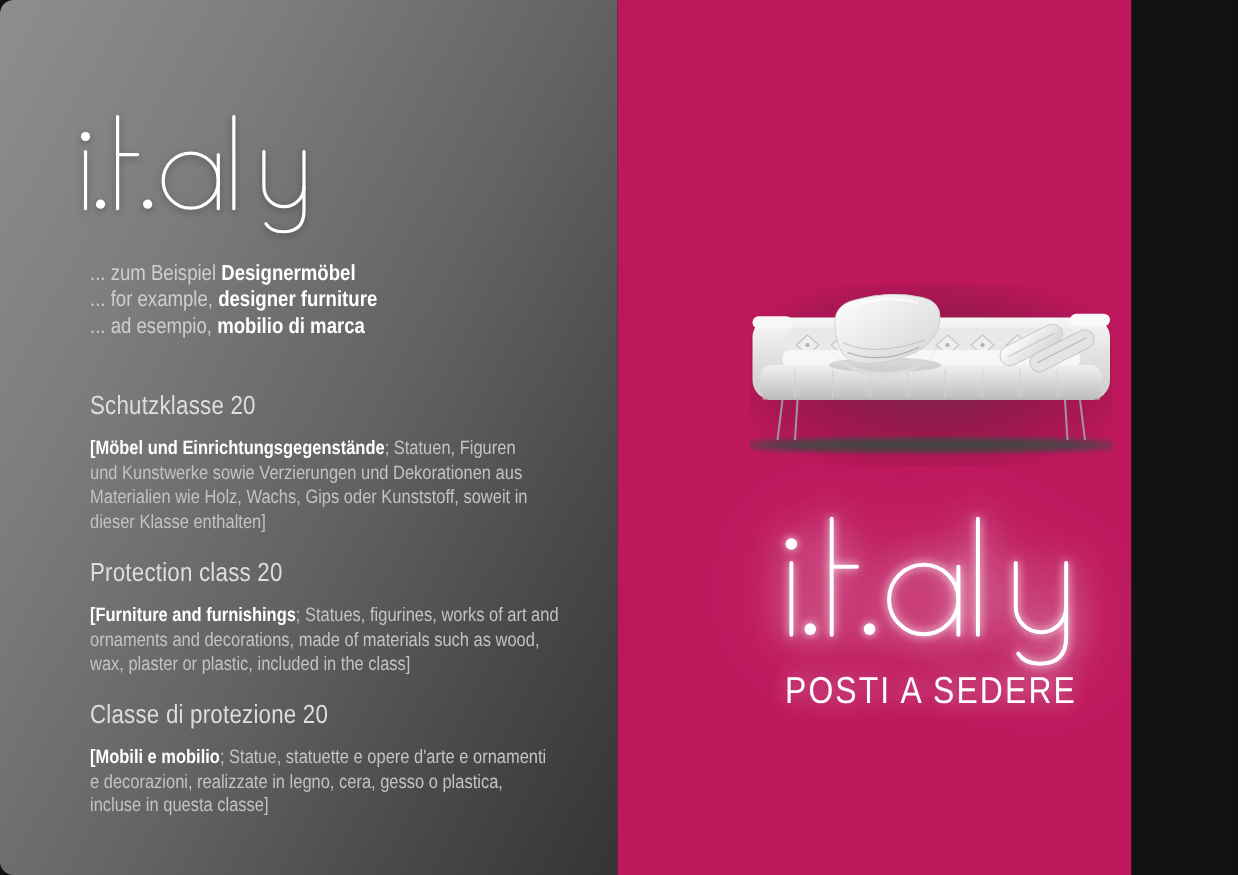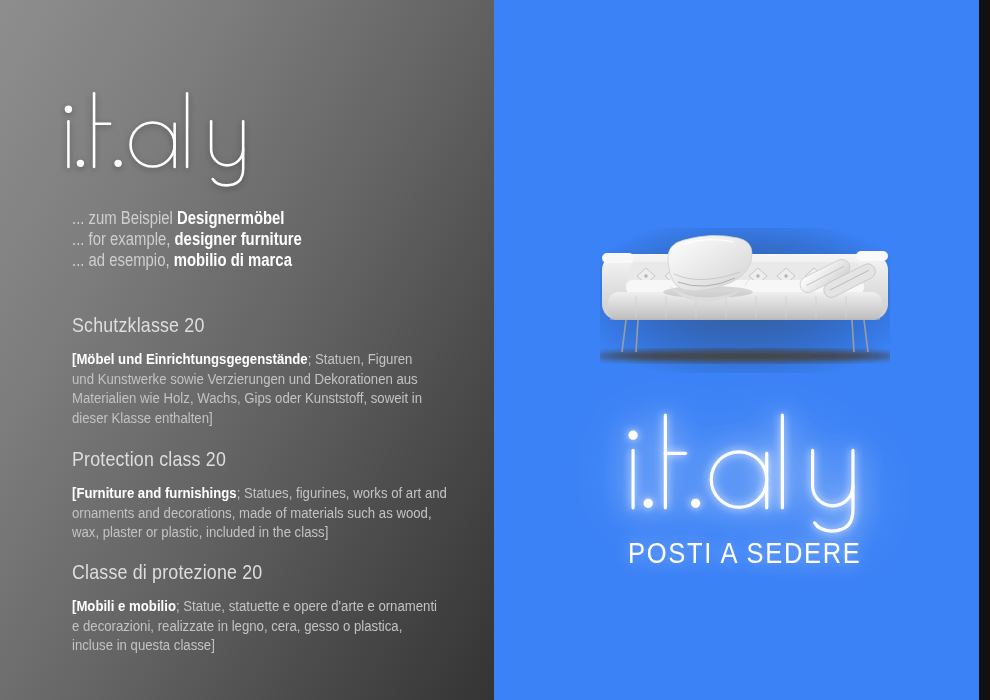--- a/index.html
+++ b/index.html
@@ -1,38 +1,38 @@
 <!DOCTYPE html>
 <html><head>
 <meta charset="utf-8">
 <style>
   html,body{margin:0;padding:0;background:#111;}
   .stage{position:relative;width:990px;height:700px;overflow:hidden;
-         font-family:"Liberation Sans",sans-serif;}
+         font-family:"Liberation Sans",sans-serif;border-radius:11px;}
   .sr-only{position:absolute;width:1px;height:1px;overflow:hidden;clip:rect(0 0 0 0);white-space:nowrap;}
 
   
   .left-panel{position:absolute;left:0;top:0;width:494px;height:700px;
     background:linear-gradient(118deg,#8e8e8e 0%,#7d7d7d 26%,#636363 55%,#4a4a4a 78%,#343434 100%);}
   .logo-left{position:absolute;left:62px;top:90px;width:186px;height:auto;
     filter:drop-shadow(0 2px 3px rgba(0,0,0,.30));}
   .text-col{position:absolute;left:72px;top:0;width:490px;height:700px;
     transform:scaleX(.85);transform-origin:0 0;}
   .intro{position:absolute;left:0;top:208px;font-size:17.5px;line-height:21px;
     color:#cfcfcf;white-space:nowrap;}
   .intro b{color:#ffffff;}
   .section{position:absolute;left:0;}
   .section-1{top:313px}.section-2{top:447px}.section-3{top:560px}
   .section h2{margin:0;font-size:21px;font-weight:normal;color:#dedede;letter-spacing:.2px;}
   .section p{margin:12px 0 0 0;width:470px;font-size:15.5px;line-height:19.5px;
     color:#c3c3c3;white-space:pre-line;}
   .section p b{color:#ffffff;}
 
   
-  .right-panel{position:absolute;left:494px;top:0;width:485px;height:700px;background:#3b82f6;}
+  .right-panel{position:absolute;left:494px;top:0;width:411px;height:700px;background:#be185d;}
   .sofa{position:absolute;left:106px;top:228px;width:290px;height:145px;}
   .logo-neon{position:absolute;left:131px;top:411px;width:234px;height:auto;
     filter:drop-shadow(0 0 4px rgba(255,255,255,.95))
            drop-shadow(0 0 14px rgba(255,255,255,.70))
            drop-shadow(0 0 34px rgba(255,255,255,.40));}
   .tagline{position:absolute;left:134px;top:536px;font-size:30px;letter-spacing:2px;
     color:#ffffff;white-space:nowrap;transform:scaleX(.85);transform-origin:0 0;
     filter:drop-shadow(0 0 9px rgba(255,255,255,.50));}
 </style>
 </head>

